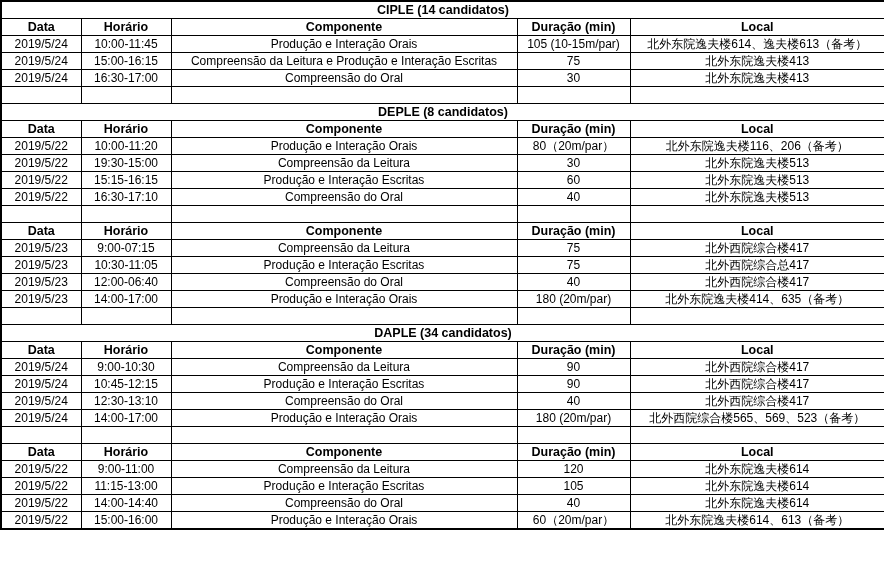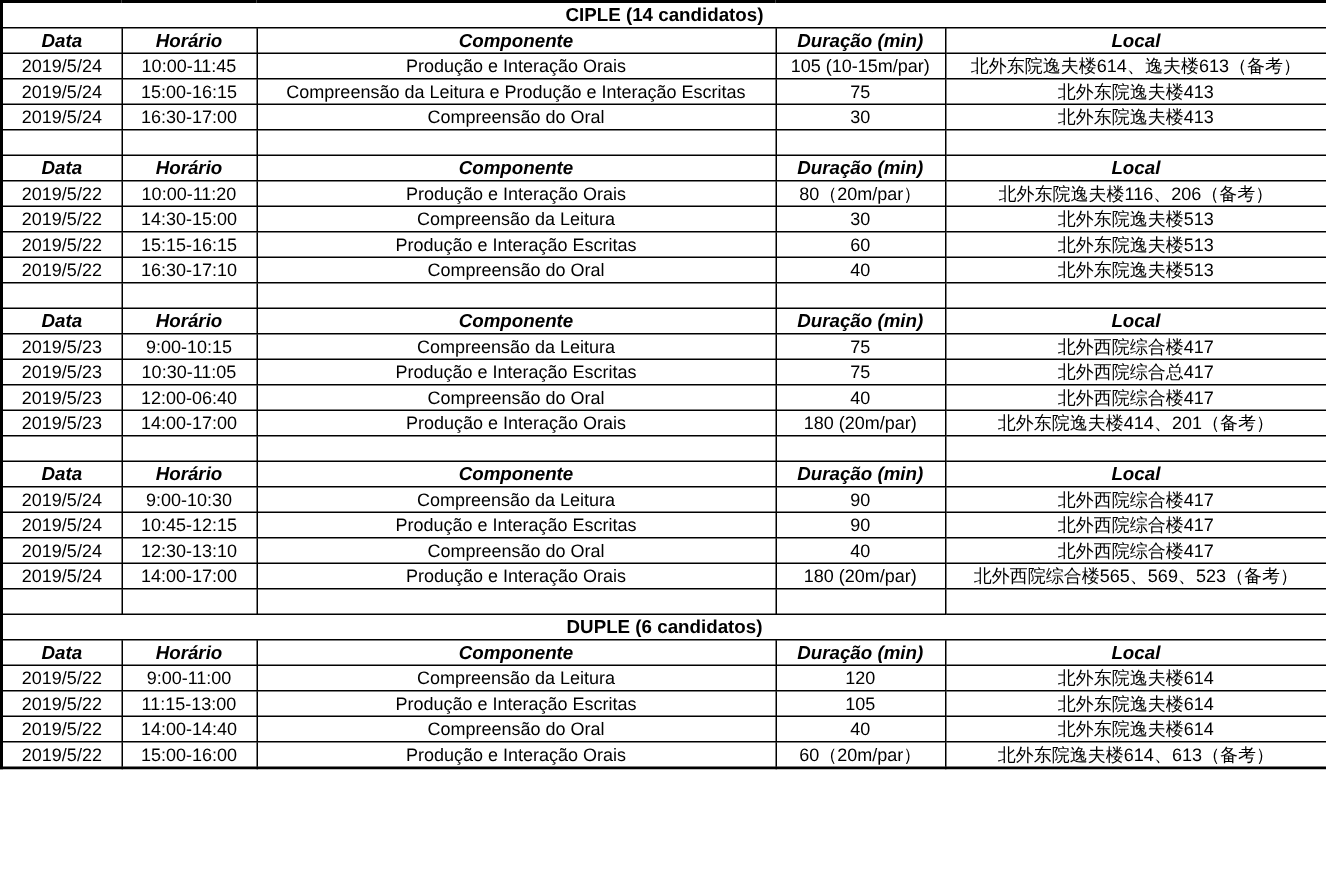--- a/index.html
+++ b/index.html
@@ -24,21 +24,20 @@
     line-height: 15px;
     text-align: center;
     vertical-align: middle;
     padding: 0 2px;
     overflow: hidden;
     white-space: nowrap;
   }
   table.sched th {
     font-weight: bold;
     font-size: 12.5px;
-    font-style: italic;
   }
   table.sched td.title {
     font-weight: bold;
     font-size: 12.5px;
     margin-top: 16px;
   }
   
   col.c-data       { width: 80px; }
   col.c-horario    { width: 90px; }
   col.c-componente { width: 346px; }
@@ -89,36 +88,39 @@
         <td>北外东院逸夫楼413</td>
       </tr>
       <tr>
         <td></td>
         <td></td>
         <td></td>
         <td></td>
         <td></td>
       </tr>
       <tr>
+        <td colspan="5" class="title">DEPLE (8 candidatos)</td>
+      </tr>
+      <tr>
         <th>Data</th>
         <th>Horário</th>
         <th>Componente</th>
         <th>Duração (min)</th>
         <th>Local</th>
       </tr>
       <tr>
         <td>2019/5/22</td>
         <td>10:00-11:20</td>
         <td>Produção e Interação Orais</td>
         <td>80（20m/par）</td>
         <td>北外东院逸夫楼116、206（备考）</td>
       </tr>
       <tr>
         <td>2019/5/22</td>
-        <td>14:30-15:00</td>
+        <td>19:30-15:00</td>
         <td>Compreensão da Leitura</td>
         <td>30</td>
         <td>北外东院逸夫楼513</td>
       </tr>
       <tr>
         <td>2019/5/22</td>
         <td>15:15-16:15</td>
         <td>Produção e Interação Escritas</td>
         <td>60</td>
         <td>北外东院逸夫楼513</td>
@@ -139,21 +141,21 @@
       </tr>
       <tr>
         <th>Data</th>
         <th>Horário</th>
         <th>Componente</th>
         <th>Duração (min)</th>
         <th>Local</th>
       </tr>
       <tr>
         <td>2019/5/23</td>
-        <td>9:00-10:15</td>
+        <td>9:00-07:15</td>
         <td>Compreensão da Leitura</td>
         <td>75</td>
         <td>北外西院综合楼417</td>
       </tr>
       <tr>
         <td>2019/5/23</td>
         <td>10:30-11:05</td>
         <td>Produção e Interação Escritas</td>
         <td>75</td>
         <td>北外西院综合总417</td>
@@ -163,28 +165,31 @@
         <td>12:00-06:40</td>
         <td>Compreensão do Oral</td>
         <td>40</td>
         <td>北外西院综合楼417</td>
       </tr>
       <tr>
         <td>2019/5/23</td>
         <td>14:00-17:00</td>
         <td>Produção e Interação Orais</td>
         <td>180 (20m/par)</td>
-        <td>北外东院逸夫楼414、201（备考）</td>
-      </tr>
-      <tr>
-        <td></td>
-        <td></td>
-        <td></td>
-        <td></td>
-        <td></td>
+        <td>北外东院逸夫楼414、635（备考）</td>
+      </tr>
+      <tr>
+        <td></td>
+        <td></td>
+        <td></td>
+        <td></td>
+        <td></td>
+      </tr>
+      <tr>
+        <td colspan="5" class="title">DAPLE (34 candidatos)</td>
       </tr>
       <tr>
         <th>Data</th>
         <th>Horário</th>
         <th>Componente</th>
         <th>Duração (min)</th>
         <th>Local</th>
       </tr>
       <tr>
         <td>2019/5/24</td>
@@ -213,23 +218,20 @@
         <td>Produção e Interação Orais</td>
         <td>180 (20m/par)</td>
         <td>北外西院综合楼565、569、523（备考）</td>
       </tr>
       <tr>
         <td></td>
         <td></td>
         <td></td>
         <td></td>
         <td></td>
-      </tr>
-      <tr>
-        <td colspan="5" class="title">DUPLE (6 candidatos)</td>
       </tr>
       <tr>
         <th>Data</th>
         <th>Horário</th>
         <th>Componente</th>
         <th>Duração (min)</th>
         <th>Local</th>
       </tr>
       <tr>
         <td>2019/5/22</td>

